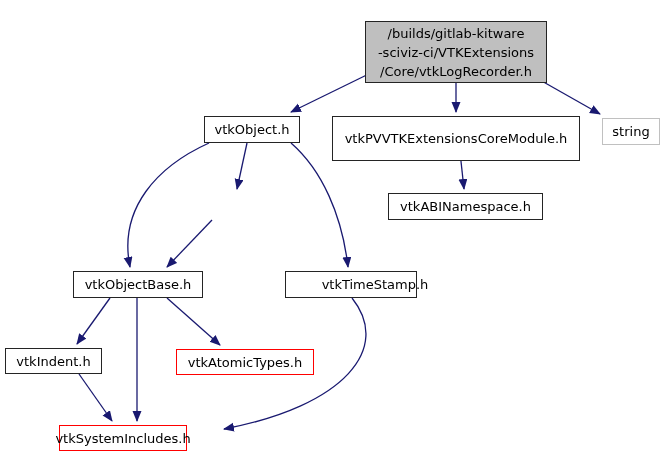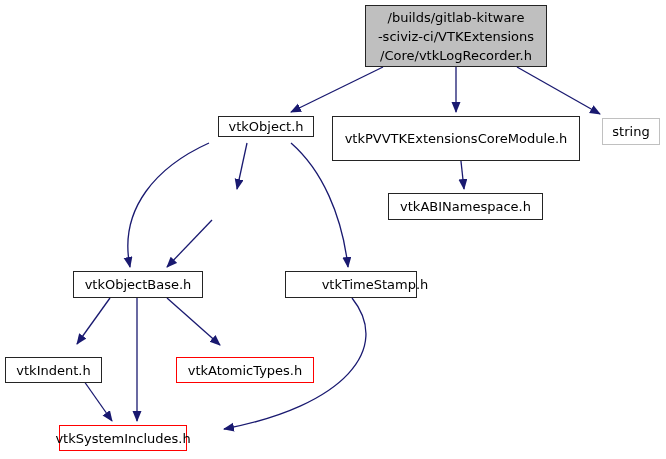--- a/index.html
+++ b/index.html
@@ -38,20 +38,21 @@
     justify-content: center;
     text-align: center;
     font-size: 13px;
     line-height: 19px;
     white-space: pre-line;
     cursor: pointer;
   }
   .node.current {
     background: #bfbfbf;
     cursor: default;
+    margin-top: 16px;
   }
   .node.truncated {
     border-color: #ff0000;
   }
   .node.external {
     border-color: #c0c0c0;
     cursor: default;
   }
 </style>
 </head>
@@ -79,21 +80,21 @@
     <path class="edge" d="M79,374 L112,421" marker-end="url(#arrowhead)"></path>
     <path class="edge" d="M352,298 C392,348 345,406 224,429" marker-end="url(#arrowhead)"></path>
   </svg>
 
   <div class="node current" style="left:365px;top:5px;width:182px;height:62px;">
     <span>/builds/gitlab-kitware
 -sciviz-ci/VTKExtensions
 /Core/vtkLogRecorder.h</span>
   </div>
 
-  <div class="node" style="left:218px;top:116px;width:96px;height:21px;justify-content:center;">
+  <div class="node" style="left:204px;top:116px;width:96px;height:27px;justify-content:center;">
     <span>vtkObject.h</span>
   </div>
 
   <div class="node" style="left:332px;top:116px;width:248px;height:45px;">
     <span>vtkPVVTKExtensionsCoreModule.h</span>
   </div>
 
   <div class="node external" style="left:602px;top:118px;width:58px;height:27px;">
     <span>string</span>
   </div>
@@ -104,25 +105,25 @@
   </div>
 
   <div class="node" style="left:73px;top:271px;width:130px;height:27px;">
     <span>vtkObjectBase.h</span>
   </div>
 
   <div class="node" style="left:285px;top:271px;width:132px;height:27px;padding-left:48px;">
     <span>vtkTimeStamp.h</span>
   </div>
 
-  <div class="node" style="left:5px;top:357px;width:97px;height:26px;">
+  <div class="node" style="left:5px;top:348px;width:97px;height:26px;">
     <span>vtkIndent.h</span>
   </div>
 
-  <div class="node truncated" style="left:176px;top:349px;width:138px;height:26px;margin-top:8px;">
+  <div class="node truncated" style="left:176px;top:349px;width:138px;height:26px;">
     <span>vtkAtomicTypes.h</span>
   </div>
 
   <div class="node truncated" style="left:59px;top:425px;width:128px;height:26px;">
     <span>vtkSystemIncludes.h</span>
   </div>
 
 </div>
 
 </body></html>

